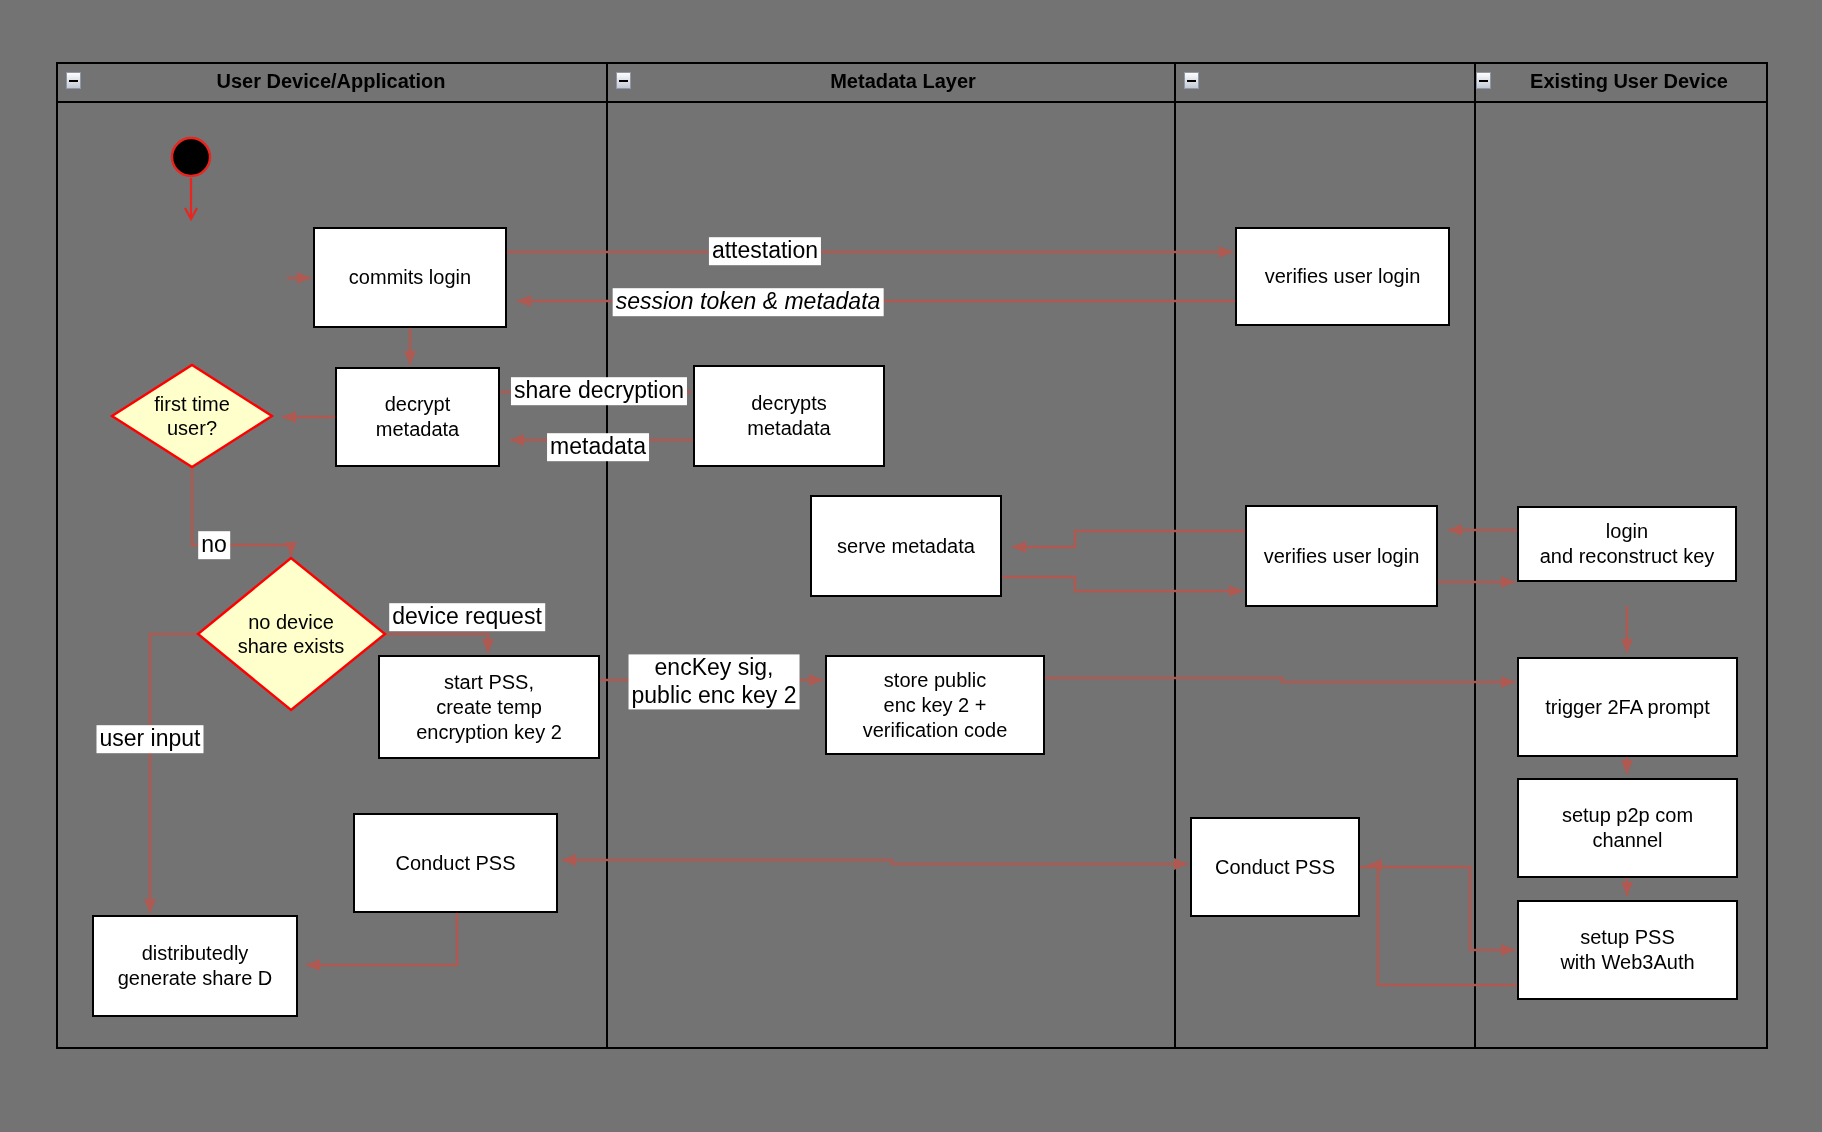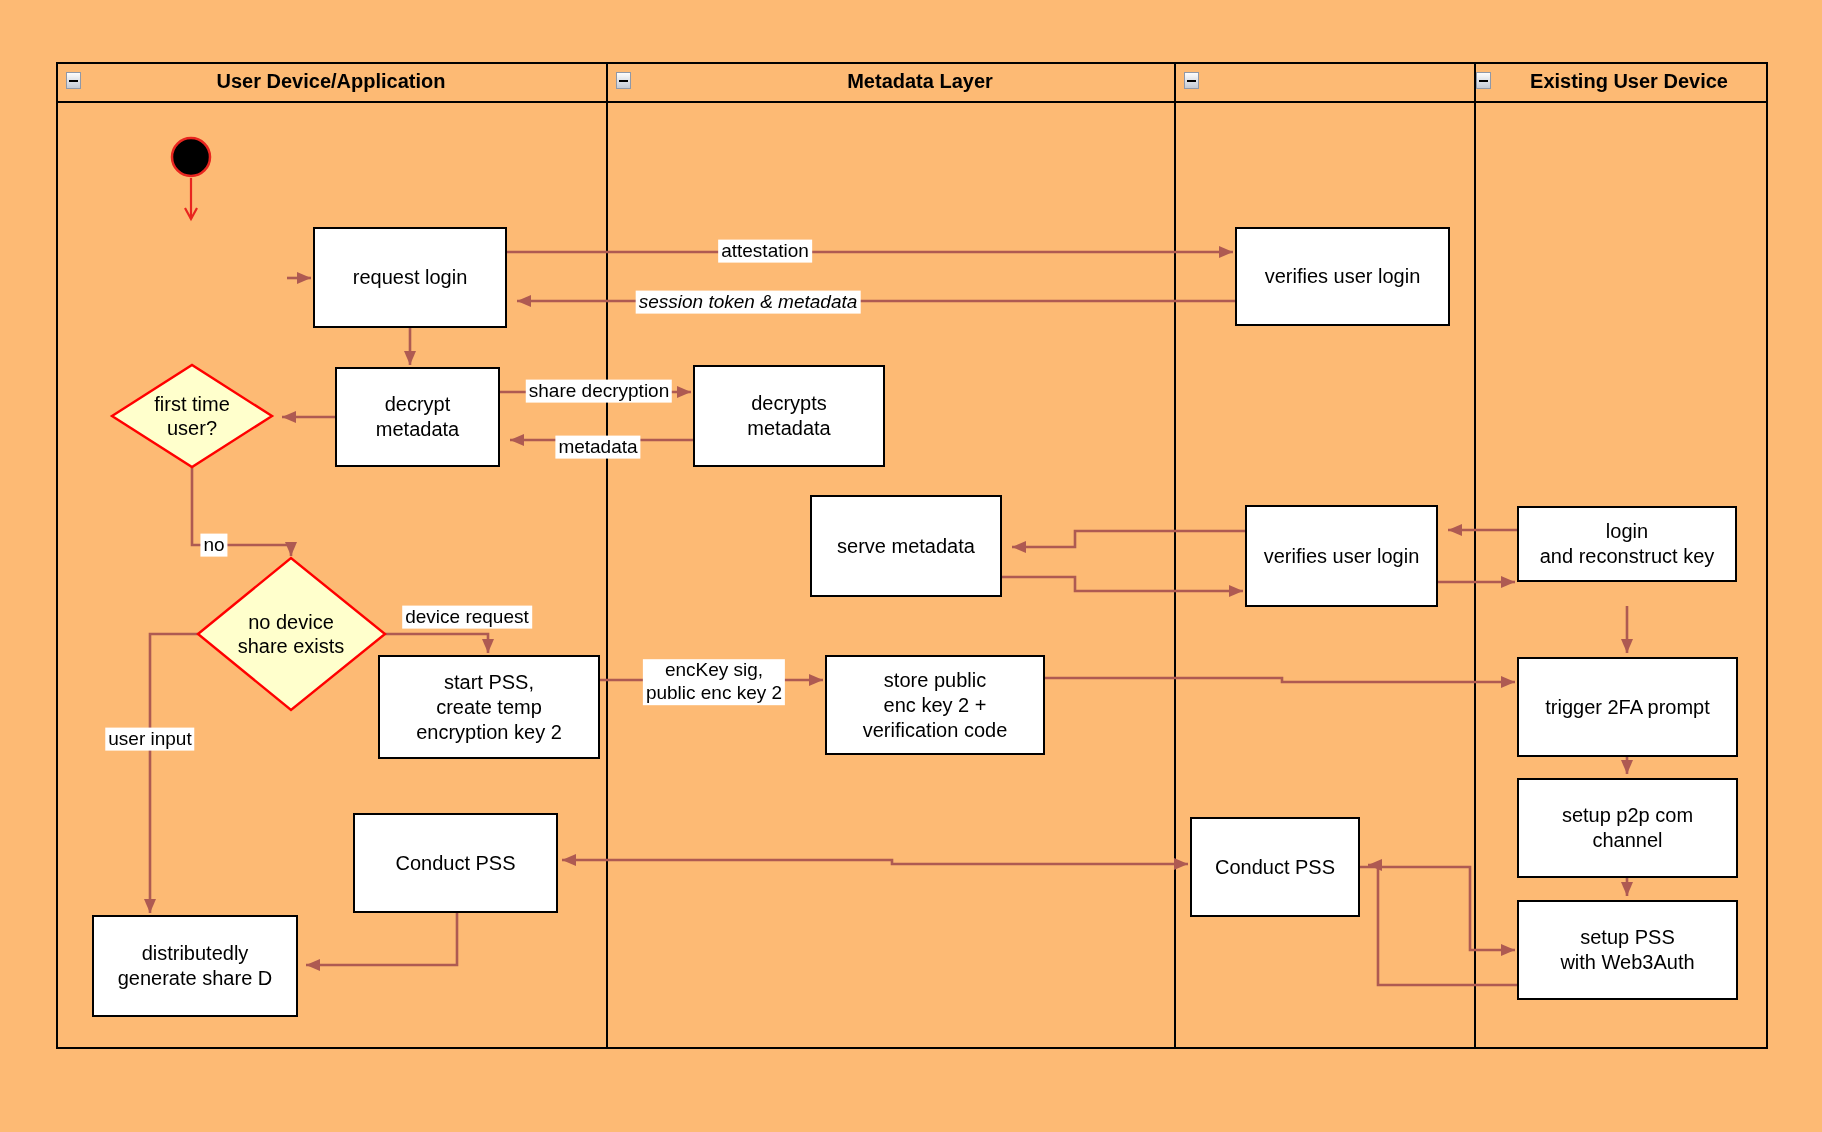--- a/index.html
+++ b/index.html
@@ -1,38 +1,38 @@
 <!DOCTYPE html>
 <html><head>
 <meta charset="utf-8">
 <style>
   html,body{margin:0;padding:0;background:#ffffff;}
   #canvas{
-    position:relative;width:1822px;height:1132px;background:#fdba74;
+    position:relative;width:1822px;height:1132px;background:#737373;
     font-family:"Liberation Sans","DejaVu Sans",sans-serif;color:#000;
     overflow:hidden;
   }
   .frame{position:absolute;left:56px;top:62px;width:1712px;height:987px;
     border:2px solid #000;box-sizing:border-box;}
   .hline{position:absolute;background:#000;height:2px;}
   .sep{position:absolute;background:#000;width:2px;top:62px;height:987px;}
   .hdr{position:absolute;top:62px;height:39px;display:flex;align-items:center;
     justify-content:center;font-weight:bold;font-size:20px;}
   .hdr .title{width:100%;text-align:center;}
   .collapse{position:absolute;width:15px;height:17px;box-sizing:border-box;
     border:1px solid #8f98a8;background:linear-gradient(#fdfdfd,#c3c9d3);
     display:flex;align-items:center;justify-content:center;}
   .collapse .bar{width:9px;height:2px;background:#000;}
   .box{position:absolute;box-sizing:border-box;border:2px solid #000;background:#fff;
     display:flex;align-items:center;justify-content:center;text-align:center;
     font-size:20px;line-height:1.25;white-space:pre-line;z-index:3;}
   .dlabel{position:absolute;display:flex;align-items:center;justify-content:center;
     text-align:center;font-size:20px;line-height:1.2;white-space:pre-line;z-index:4;}
   .elabel{position:absolute;transform:translate(-50%,-50%);background:#fff;
-    padding:0 3px;font-size:19px;line-height:1.2;text-align:center;
+    padding:0 3px;font-size:23px;line-height:1.2;text-align:center;
     white-space:pre-line;z-index:5;}
   svg.overlay{position:absolute;left:0;top:0;z-index:2;pointer-events:none;}
 </style>
 </head>
 <body>
 
 <div id="canvas">
 
   <svg class="overlay" width="1822" height="1132">
     <defs>
@@ -80,41 +80,41 @@
 
   <div class="frame"></div>
   <div class="hline" style="left:56px;top:101px;width:1712px;"></div>
   <div class="sep" style="left:606px;"></div>
   <div class="sep" style="left:1174px;"></div>
   <div class="sep" style="left:1474px;"></div>
 
   <div class="hdr" style="left:58px;width:546px;">
     <span class="title">User Device/Application</span>
   </div>
-  <div class="hdr" style="left:638px;width:564px;">
+  <div class="hdr" style="left:608px;width:564px;padding-left:13px;">
     <span class="title">Metadata Layer</span>
   </div>
   <div class="hdr" style="left:1490px;width:278px;">
     <span class="title">Existing User Device</span>
   </div>
 
   <div class="collapse" style="left:66px;top:72px;">
       <div class="bar"></div>
     </div>
   <div class="collapse" style="left:616px;top:72px;">
       <div class="bar"></div>
     </div>
   <div class="collapse" style="left:1184px;top:72px;">
       <div class="bar"></div>
     </div>
   <div class="collapse" style="left:1476px;top:72px;">
       <div class="bar"></div>
     </div>
 
-  <div class="box" style="left:313px;top:227px;width:194px;height:101px;">request login</div>
+  <div class="box" style="left:313px;top:227px;width:194px;height:101px;">commits login</div>
   <div class="box" style="left:1235px;top:227px;width:215px;height:99px;">verifies user login</div>
   <div class="box" style="left:335px;top:367px;width:165px;height:100px;">decrypt
 metadata</div>
   <div class="box" style="left:693px;top:365px;width:192px;height:102px;">decrypts
 metadata</div>
   <div class="box" style="left:810px;top:495px;width:192px;height:102px;">serve metadata</div>
   <div class="box" style="left:1245px;top:505px;width:193px;height:102px;">verifies user login</div>
   <div class="box" style="left:1517px;top:506px;width:220px;height:76px;">login
 and reconstruct key</div>
   <div class="box" style="left:378px;top:655px;width:222px;height:104px;">start PSS,

